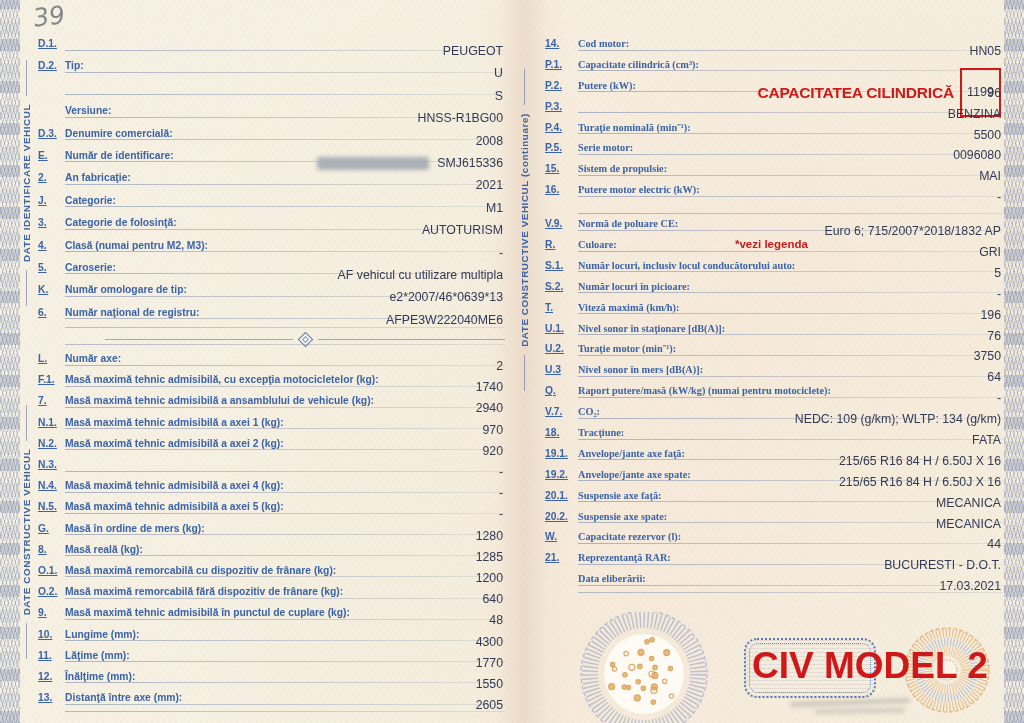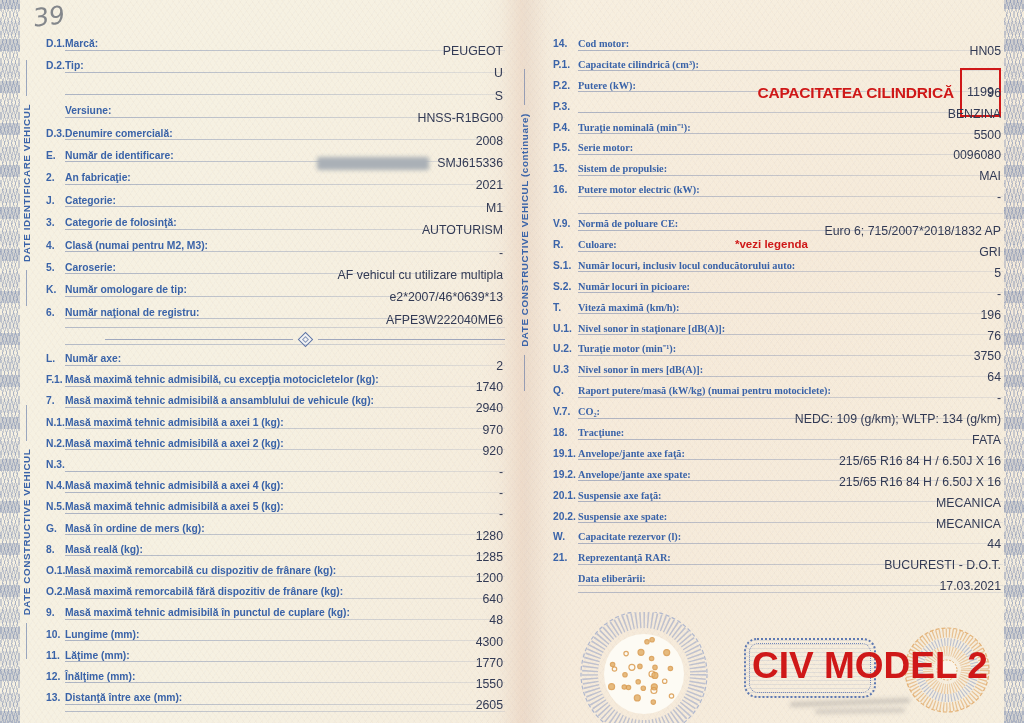--- a/index.html
+++ b/index.html
@@ -39,21 +39,21 @@
   
   .col{position:absolute;z-index:2;}
   .left-col{left:38px;top:36px;width:467px;}
   .right-col{left:545px;top:36px;width:458px;}
   .f{position:relative;height:22.4px;}
   .sec2 .f{height:21.2px;}
   .rcol .f{height:20.9px;}
   .f.spacer{height:13px;}
   .f.spacer::after{content:'';position:absolute;left:33px;right:0;bottom:2px;height:1px;
     background:linear-gradient(90deg, rgba(100,120,165,.5), rgba(100,120,165,.18));}
-  .code{position:absolute;left:8px;top:2px;font:700 10.3px/1.1 "Liberation Sans",sans-serif;color:var(--blue);}
+  .code{position:absolute;left:0;top:2px;font:700 10.3px/1.1 "Liberation Sans",sans-serif;color:var(--blue);text-decoration:underline;}
   .flabel{position:absolute;left:27px;right:0;top:2px;font:700 10.3px/1.1 "Liberation Sans",sans-serif;color:var(--blue);}
   .rcol .flabel{left:33px;font-family:Liberation Serif, serif;}
   .rule{position:absolute;left:27px;right:0;top:13.5px;height:1px;
     background:linear-gradient(90deg, rgba(100,120,165,.5), rgba(100,120,165,.22) 80%, rgba(100,120,165,.12));}
   .rcol .rule{left:33px;}
   .sec2 .f:first-child::before{content:'';position:absolute;left:27px;right:0;top:-7px;height:1px;
     background:linear-gradient(90deg, rgba(100,120,165,.45), rgba(100,120,165,.15));}
   .sec .f:last-child::after{content:'';position:absolute;left:27px;right:0;bottom:-1px;height:1px;
     background:linear-gradient(90deg, rgba(100,120,165,.45), rgba(100,120,165,.15));}
   .rcol .sec .f:last-child::after{left:33px;}
@@ -108,21 +108,20 @@
   <div class="side-label" id="sl3">
     <span class="sline"></span>
     <span>DATE CONSTRUCTIVE VEHICUL (continuare)</span>
     <span class="sline"></span>
   </div>
 
   <div class="col left-col">
     <div class="sec sec1">
         <div class="f">
           <span class="code">D.1.</span>
-          <span class="flabel">Marcă:</span>
           <span class="rule"></span>
           <span class="fvalue">
             <span>PEUGEOT</span>
           </span>
         </div>
         <div class="f">
           <span class="code">D.2.</span>
           <span class="flabel">Tip:</span>
           <span class="rule"></span>
           <span class="fvalue">

